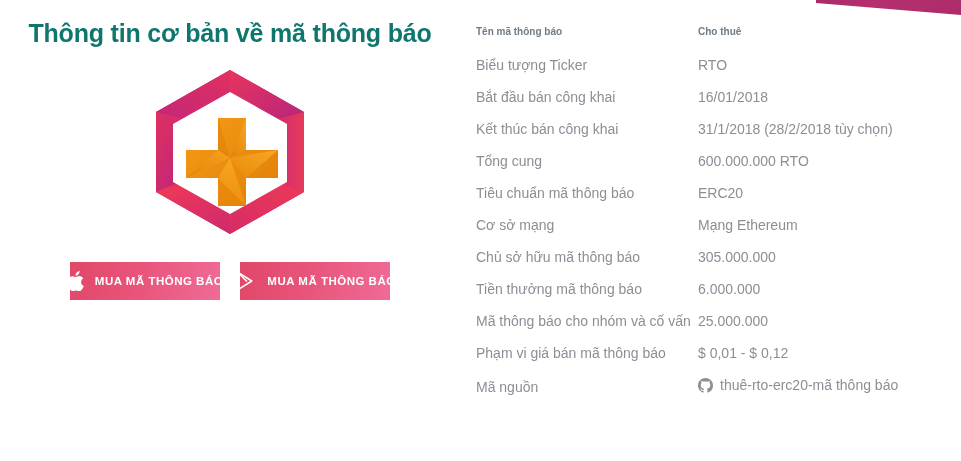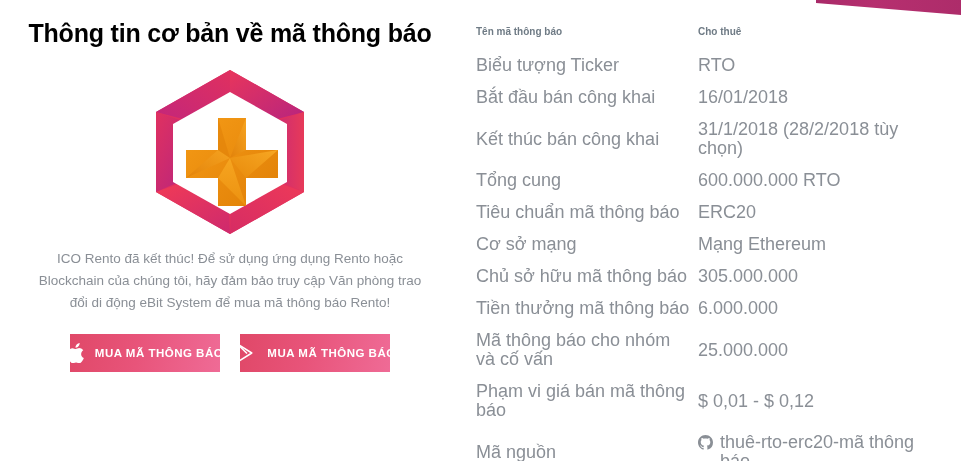--- a/index.html
+++ b/index.html
@@ -47,21 +47,21 @@
     width: 460px;
     height: 461px;
     padding: 0 22px;
   }
 
   .page-title {
     margin-top: 16px;
     text-align: center;
     font-size: 25px;
     font-weight: bold;
-    color: #000000;
+    color: #0f766e;
     letter-spacing: -0.2px;
     line-height: 34px;
   }
 
   .logo-wrap {
     margin-top: 12px;
     display: flex;
     justify-content: center;
     align-items: center;
     height: 180px;
@@ -117,21 +117,21 @@
     table-layout: fixed;
   }
   table.info-table col.c-label { width: 222px; }
   table.info-table col.c-value { width: 223px; }
 
   table.info-table th,
   table.info-table td {
     text-align: left;
     vertical-align: middle;
     padding: 5px 4px 6px 0;
-    font-size: 18px;
+    font-size: 14px;
     line-height: 19px;
     color: #8a8f96;
     font-weight: normal;
   }
 
   table.info-table thead th {
     padding-top: 22px;
     padding-bottom: 8px;
     font-size: 10px;
     font-weight: bold;
@@ -251,21 +251,20 @@
 
           <polygon points="84,92 100,52 100,84" fill="url(#orB)"></polygon>
           <polygon points="84,92 132,84 100,112" fill="url(#orC)"></polygon>
           <polygon points="84,92 100,140 72,112" fill="url(#orD)"></polygon>
           <polygon points="84,92 40,112 72,84" fill="url(#orB)" opacity="0.9"></polygon>
           <polygon points="84,92 72,52 72,84" fill="#e07f07" opacity="0.55"></polygon>
         </g>
       </svg>
     </div>
 
-    <p class="lead-text">ICO Rento đã kết thúc! Để sử dụng ứng dụng Rento hoặc Blockchain của chúng tôi, hãy đảm bảo truy cập Văn phòng trao đổi di động eBit System để mua mã thông báo Rento!</p>
 
     <div class="store-buttons">
 
       <button class="store-btn">
         <span>
           <svg width="17" height="20" viewBox="0 0 17 20" fill="#ffffff">
             <path d="M11.6 3.1c.7-.86 1.2-2.04 1.05-3.1-1.02.05-2.26.7-3 1.55-.66.76-1.24 1.97-1.08 3.13 1.14.09 2.3-.58 3.03-1.58z"></path>
             <path d="M12.63 5.12c-1.66-.1-3.07.94-3.86.94-.79 0-2-.89-3.3-.87-1.7.03-3.27.99-4.14 2.5-1.77 3.06-.46 7.6 1.26 10.09.84 1.22 1.85 2.58 3.17 2.53 1.27-.05 1.75-.82 3.29-.82 1.53 0 1.97.82 3.31.8 1.37-.03 2.23-1.24 3.07-2.46.96-1.4 1.36-2.76 1.38-2.83-.03-.01-2.65-1.02-2.68-4.04-.02-2.53 2.06-3.74 2.16-3.8-1.18-1.74-3.02-1.94-3.66-1.99z"></path>
           </svg>
         </span>

